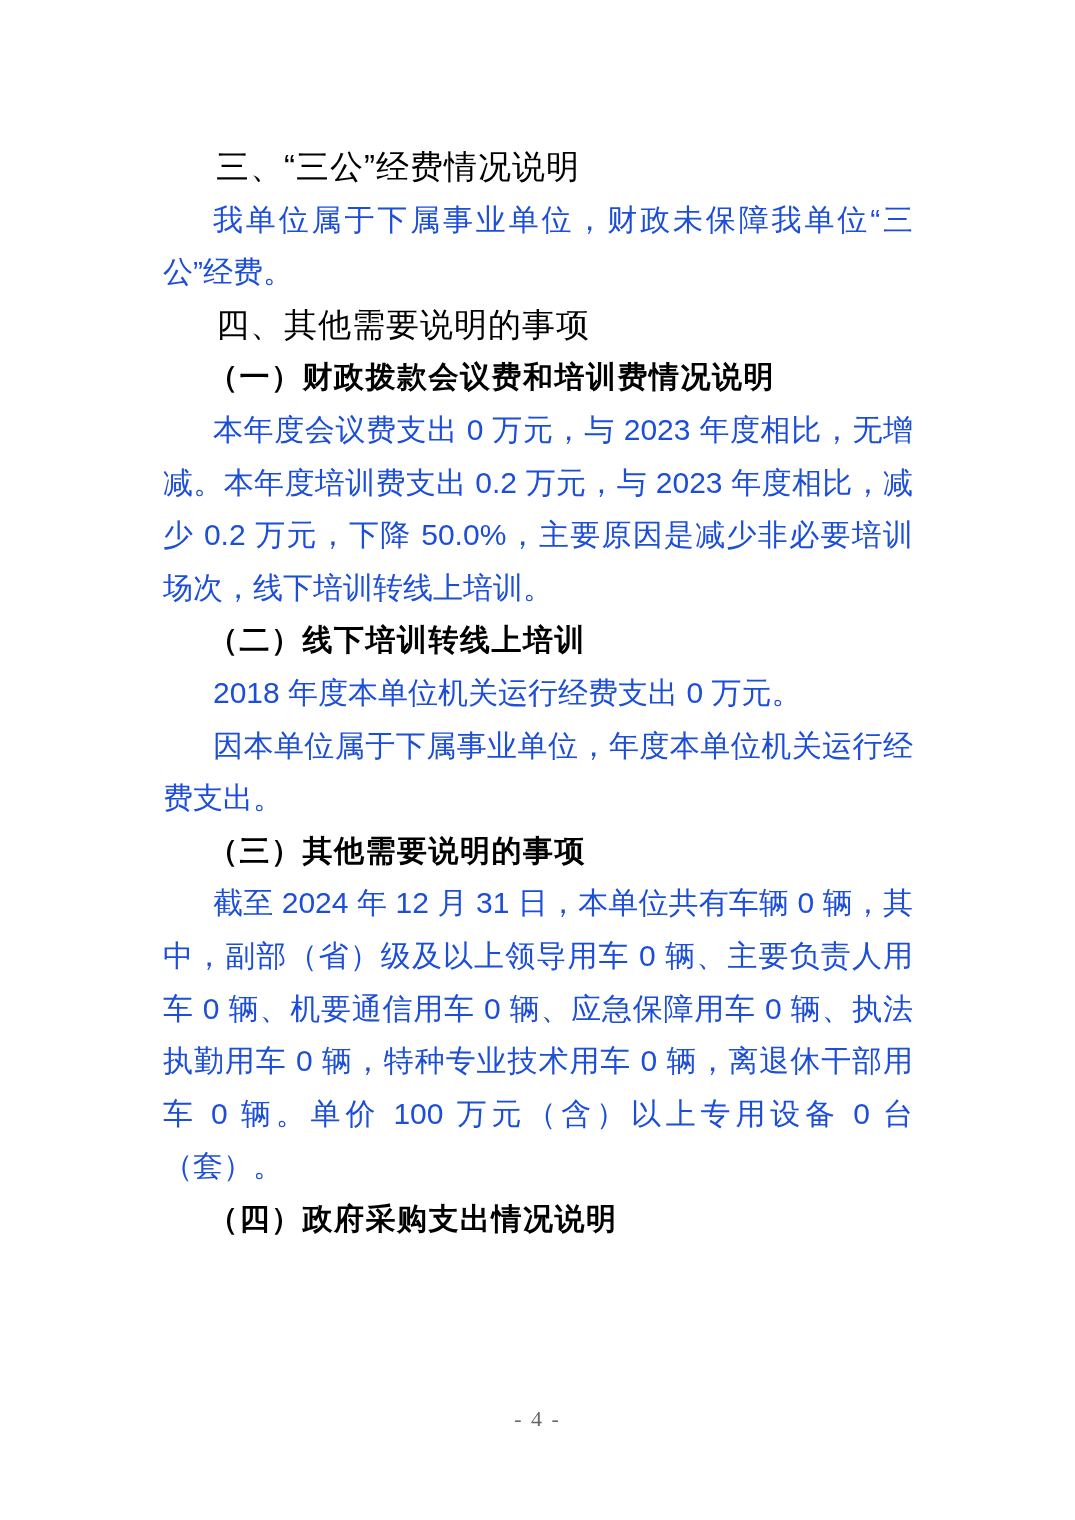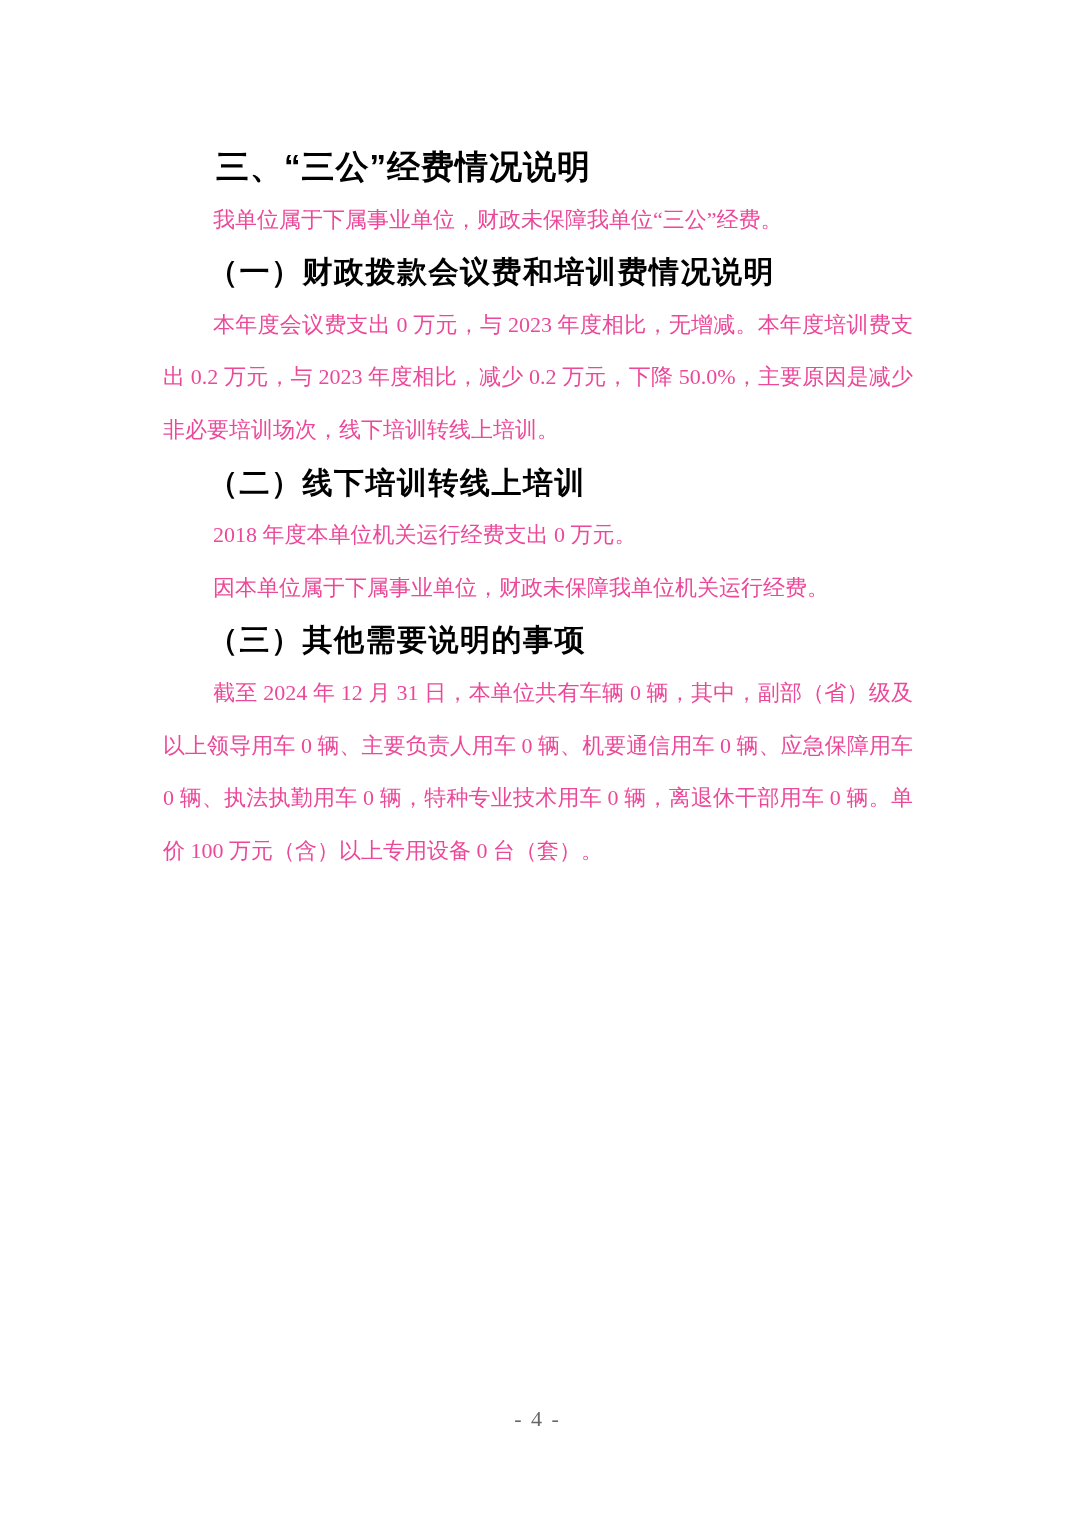--- a/index.html
+++ b/index.html
@@ -20,31 +20,31 @@
     color: #000000;
   }
   .content {
     position: absolute;
     left: 163px;
     top: 141px;
     width: 750px;
   }
   .content p {
     margin: 0;
-    font-family: Liberation Serif, serif;
-    font-size: 22px;
+    font-family: Liberation Sans, sans-serif;
+    font-size: 30px;
     line-height: 52.6px;
     text-align: justify;
     text-indent: 50px;
-    color: #ec4899;
+    color: #1d4ed8;
   }
   .content h2.lvl1 {
     margin: 0;
     font-family: "Liberation Sans", "DejaVu Sans", sans-serif;
-    font-weight: 700;
+    font-weight: 400;
     font-size: 33px;
     line-height: 52.6px;
     padding-left: 53px;
     letter-spacing: 1px;
     color: #000000;
   }
   .content h3.lvl2 {
     margin: 0;
     font-family: Liberation Sans, sans-serif;
     font-weight: 700;
@@ -66,22 +66,24 @@
     color: #666666;
   }
 </style>
 </head>
 <body>
 
 <div class="page">
   <div class="content">
     <h2 class="lvl1">三、“三公”经费情况说明</h2>
     <p>我单位属于下属事业单位，财政未保障我单位“三公”经费。</p>
+    <h2 class="lvl1">四、其他需要说明的事项</h2>
     <h3 class="lvl2">（一）财政拨款会议费和培训费情况说明</h3>
     <p>本年度会议费支出 0 万元，与 2023 年度相比，无增减。本年度培训费支出 0.2 万元，与 2023 年度相比，减少 0.2 万元，下降 50.0%，主要原因是减少非必要培训场次，线下培训转线上培训。</p>
     <h3 class="lvl2">（二）线下培训转线上培训</h3>
     <p>2018 年度本单位机关运行经费支出 0 万元。</p>
-    <p>因本单位属于下属事业单位，财政未保障我单位机关运行经费。</p>
+    <p>因本单位属于下属事业单位，年度本单位机关运行经费支出。</p>
     <h3 class="lvl2">（三）其他需要说明的事项</h3>
     <p>截至 2024 年 12 月 31 日，本单位共有车辆 0 辆，其中，副部（省）级及以上领导用车 0 辆、主要负责人用车 0 辆、机要通信用车 0 辆、应急保障用车 0 辆、执法执勤用车 0 辆，特种专业技术用车 0 辆，离退休干部用车 0 辆。单价 100 万元（含）以上专用设备 0 台（套）。</p>
+    <h3 class="lvl2">（四）政府采购支出情况说明</h3>
   </div>
   <div class="page-number">- 4 -</div>
 </div>
 
 </body></html>

